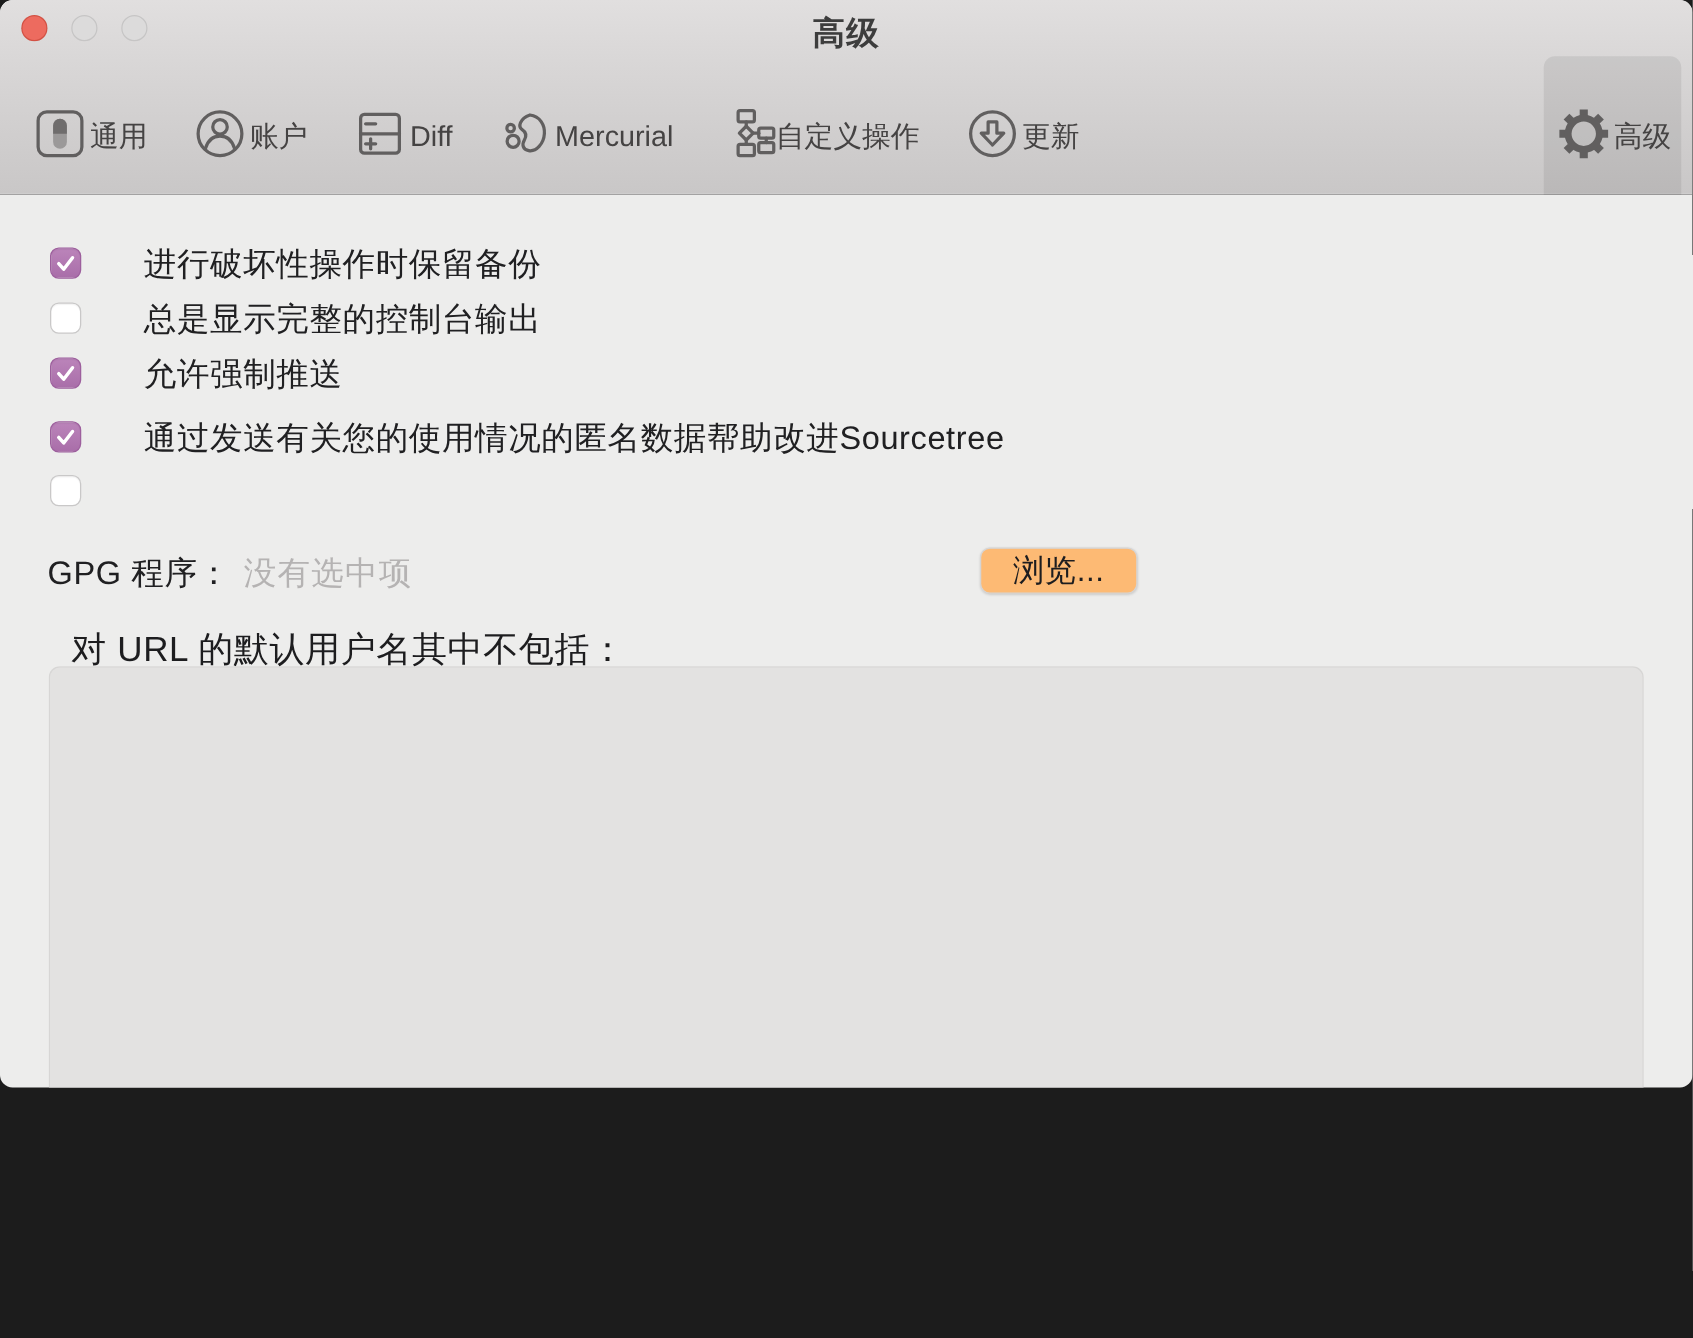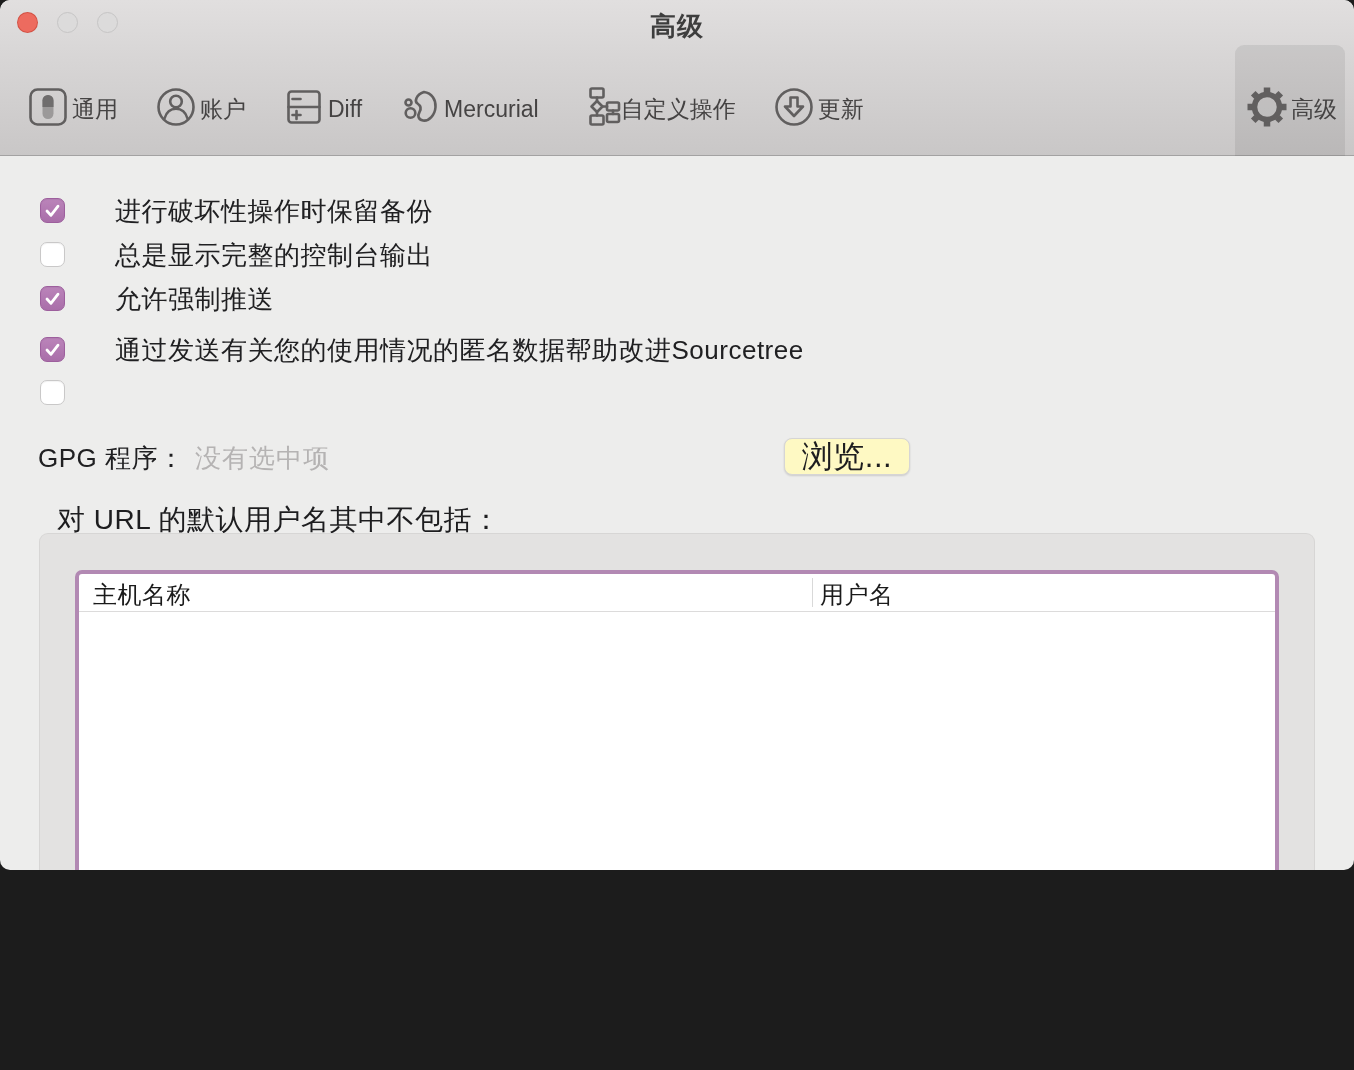--- a/index.html
+++ b/index.html
@@ -41,24 +41,24 @@
     position:absolute; left:40px; width:25px; height:25px; border-radius:7px;
     background:#fff; border:1px solid #c9c8c8; box-shadow:inset 0 1px 1px rgba(0,0,0,.05);
   }
   .cbox.checked { background:linear-gradient(180deg,#bb84ba,#a96ea9); border:1px solid #9d5f9d; }
   .cbox svg { position:absolute; left:0; top:0; width:23px; height:23px; }
   .cbox-label { position:absolute; left:75px; font-size:26px; color:#202022; line-height:30px; letter-spacing:0.5px; white-space:nowrap;margin-left:40px; }
   
   .gpg-label  { position:absolute; left:38px;  top:441px; font-size:26px; color:#202022; letter-spacing:0.5px; }
   .gpg-value  { position:absolute; left:195px; top:441px; font-size:26px; color:#b5b3b3; letter-spacing:1px; }
   .push-btn {
-    position:absolute; height:37px; background:#fef9c3; border:1px solid #d6d5d5; border-radius:8px;
+    position:absolute; height:37px; background:#fdba74; border:1px solid #d6d5d5; border-radius:8px;
     box-shadow:0 1px 2px rgba(0,0,0,.14);
     display:flex; align-items:center; justify-content:center;
-    font-size:31px; color:#1d1d1f; cursor:default; letter-spacing:0.5px;
+    font-size:25px; color:#1d1d1f; cursor:default; letter-spacing:0.5px;
   }
   .browse-btn { left:784px; top:438px; width:126px; }
   
   .url-label { position:absolute; left:57px; top:501px; font-size:28px; color:#1d1d1f; letter-spacing:0.5px; }
   .groupbox  { position:absolute; left:39px; top:533px; width:1276px; height:495px;
                background:#e3e2e1; border:1px solid rgba(0,0,0,.05); border-radius:9px; }
   .hosts-table {
     position:absolute; left:75px; top:570px; width:1204px; height:368px;
     background:#ffffff; border:4px solid #b289b3; border-radius:7px;
   }
@@ -209,25 +209,17 @@
 
   <span class="cbox" style="top:380px;"></span>
 
   <span class="gpg-label">GPG 程序：</span>
   <span class="gpg-value">没有选中项</span>
   <div class="push-btn browse-btn">浏览...</div>
 
   <span class="url-label">对 URL 的默认用户名其中不包括：</span>
   <div class="groupbox"></div>
 
-  <div class="hosts-table">
-    <div class="thead">
-      <span class="th c1">主机名称</span>
-      <span class="th-divider"></span>
-      <span class="th c2">用户名</span>
-    </div>
-    <div class="tbody"></div>
-  </div>
 
   <div class="push-btn edit-btn">编辑</div>
   <div class="push-btn remove-btn">移除</div>
 
 </div>
 
 </body></html>

